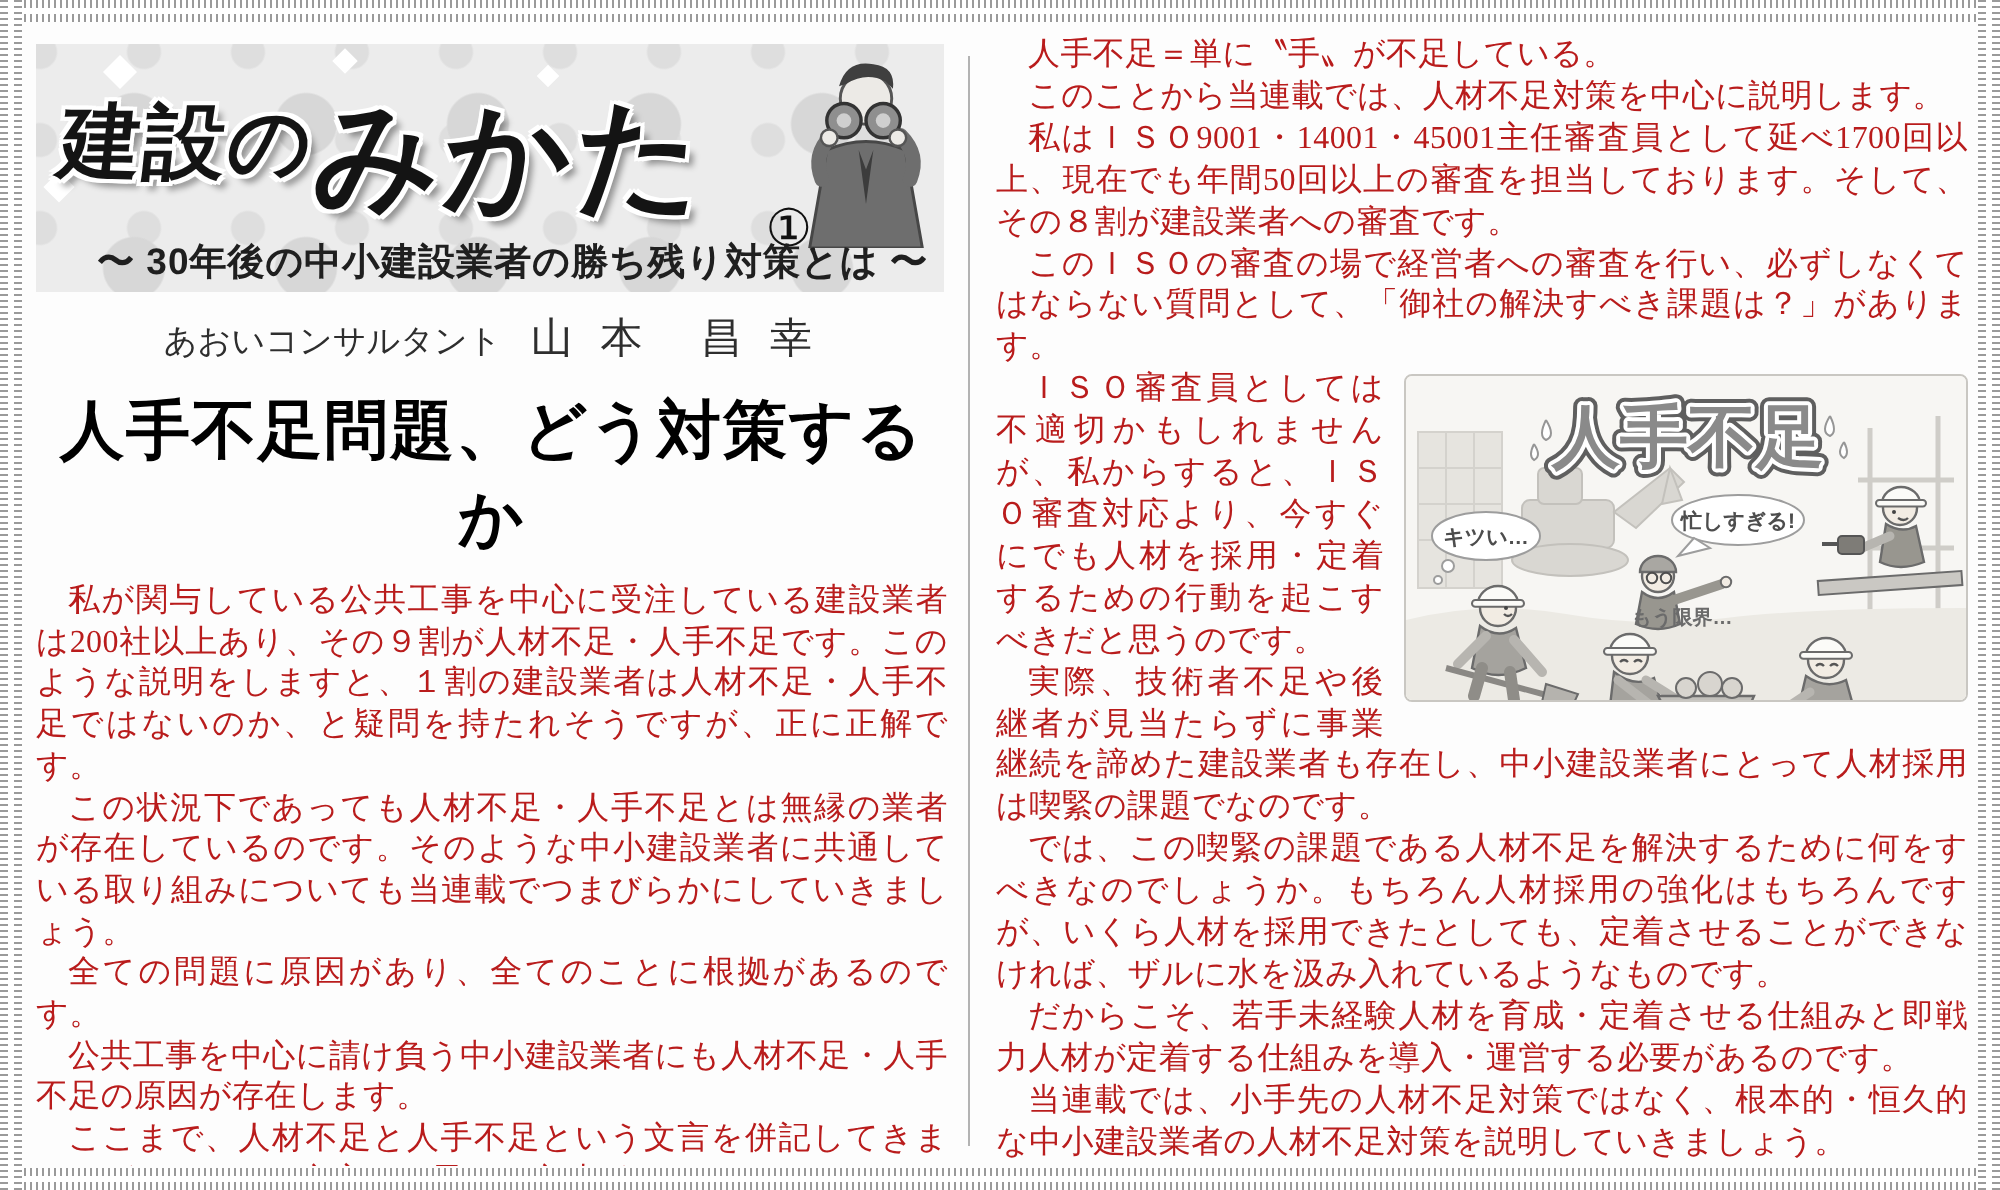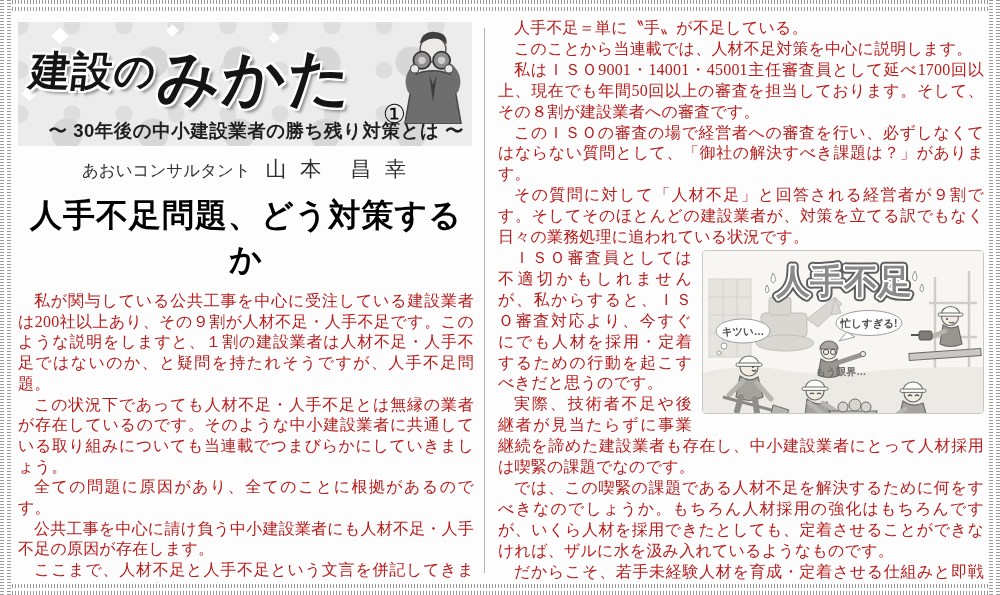--- a/index.html
+++ b/index.html
@@ -119,37 +119,36 @@
         <div class="subtitle">〜 30年後の中小建設業者の勝ち残り対策とは 〜</div>
       </div>
 
       <div class="byline">
         <span>あおいコンサルタント</span>
         <span class="name">山 本　昌 幸</span>
       </div>
 
       <h1 class="headline">人手不足問題、どう対策するか</h1>
 
-      <p class="body">私が関与している公共工事を中心に受注している建設業者は200社以上あり、その９割が人材不足・人手不足です。このような説明をしますと、１割の建設業者は人材不足・人手不足ではないのか、と疑問を持たれそうですが、人手不足問題。</p>
+      <p class="body">私が関与している公共工事を中心に受注している建設業者は200社以上あり、その９割が人材不足・人手不足です。このような説明をしますと、１割の建設業者は人材不足・人手不足ではないのか、と疑問を持たれそうですが、正に正解です。</p>
       <p class="body">この状況下であっても人材不足・人手不足とは無縁の業者が存在しているのです。そのような中小建設業者に共通している取り組みについても当連載でつまびらかにしていきましょう。</p>
       <p class="body">全ての問題に原因があり、全てのことに根拠があるのです。</p>
       <p class="body">公共工事を中心に請け負う中小建設業者にも人材不足・人手不足の原因が存在します。</p>
       <p class="body">ここまで、人材不足と人手不足という文言を併記してきましたがこの二つの文言には異なる意味があります。</p>
       <p class="body">ここでは次のように使い分けます。</p>
 
     </div>
 
     <div class="divider"></div>
 
     <div class="col-right">
       <p class="body">人手不足＝単に〝手〟が不足している。</p>
       <p class="body">このことから当連載では、人材不足対策を中心に説明します。</p>
       <p class="body">私はＩＳＯ9001・14001・45001主任審査員として延べ1700回以上、現在でも年間50回以上の審査を担当しております。そして、その８割が建設業者への審査です。</p>
       <p class="body">このＩＳＯの審査の場で経営者への審査を行い、必ずしなくてはならない質問として、「御社の解決すべき課題は？」があります。</p>
-      <p class="body">その質問に対して「人材不足」と回答される経営者が９割です。そしてそのほとんどの建設業者が、対策を立てる訳でもなく日々の業務処理に追われている状況です。</p>
 
       <figure class="cartoon">
         <svg width="282" height="198" viewBox="0 0 282 198">
           <rect x="0" y="0" width="282" height="198" fill="#f7f6f3"></rect>
 
           <g stroke="#d4d2cd" fill="#e6e4df">
             <rect x="6" y="28" width="42" height="78"></rect>
             <line x1="6" y1="46" x2="48" y2="46"></line>
               <line x1="6" y1="64" x2="48" y2="64"></line>
             <line x1="6" y1="82" x2="48" y2="82"></line>

